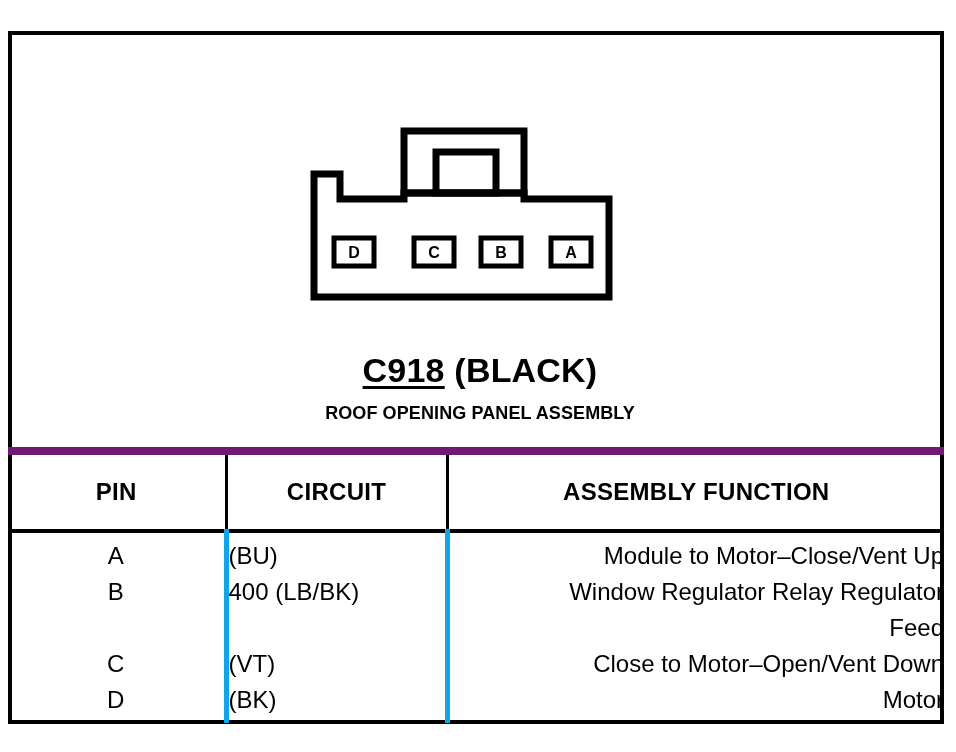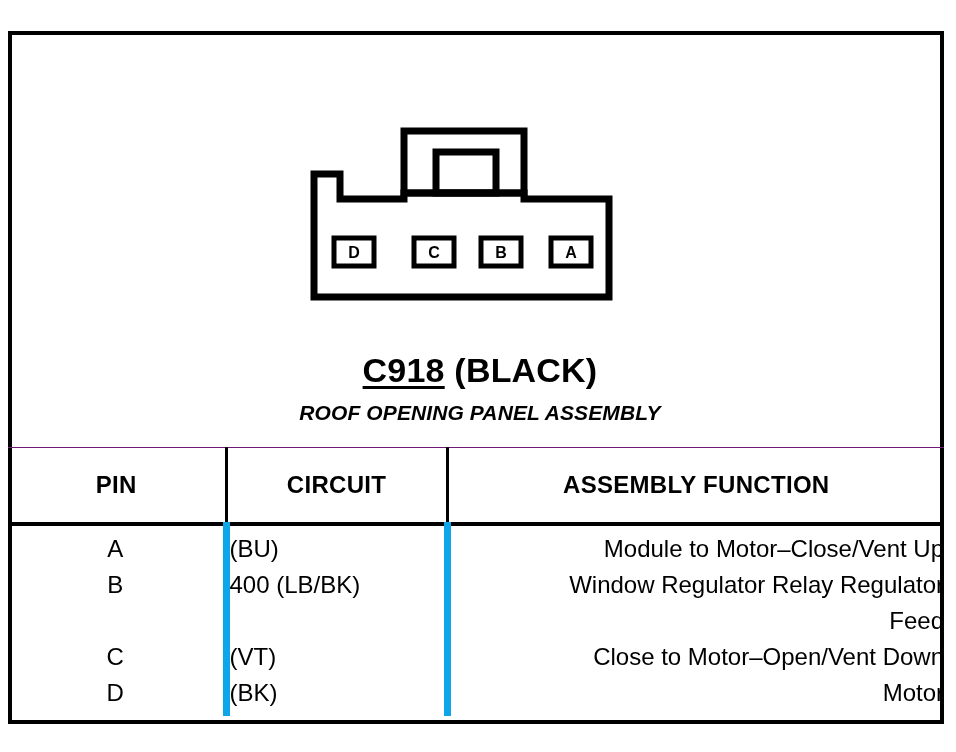--- a/index.html
+++ b/index.html
@@ -58,27 +58,26 @@
     font-weight: bold;
     letter-spacing: 0.2px;
     line-height: 30px;
     white-space: nowrap;
   }
   .caption-code {
     text-decoration: underline;
     text-underline-offset: 4px;
   }
   .caption-line2 {
-    font-size: 21px;
+    font-size: 18px;
     font-weight: bold;
     letter-spacing: 0.1px;
     line-height: 30px;
     margin-top: 13px;
     white-space: nowrap;
-    font-style: italic;
   }
 
   
   .pin-table {
     position: absolute;
     left: -4px;
     top: 412px;
     width: 936px;
     border-collapse: collapse;
     table-layout: fixed;
@@ -93,32 +92,32 @@
     vertical-align: middle;
   }
 
   
   .thead-row th {
     height: 74px;
     font-size: 24px;
     font-weight: bold;
     text-align: center;
     letter-spacing: 0.3px;
-    border-top: 1px solid #701a75;
+    border-top: 8px solid #701a75;
     border-bottom: 4px solid #000;
     white-space: nowrap;
   }
   .thead-row th.col-circuit,
   .thead-row th.col-function {
     border-left: 3px solid #000;
   }
 
   
   .tbody-cell {
-    border-left: 7px solid #0ea5e9;
+    border-left: 5px solid #0ea5e9;
   }
   .body-pin, .body-circuit, .body-function {
     vertical-align: top;
     padding-top: 14px;
     padding-bottom: 18px;
     height: 190px;
   }
   .body-pin {
     text-align: center;
     font-size: 24px;

